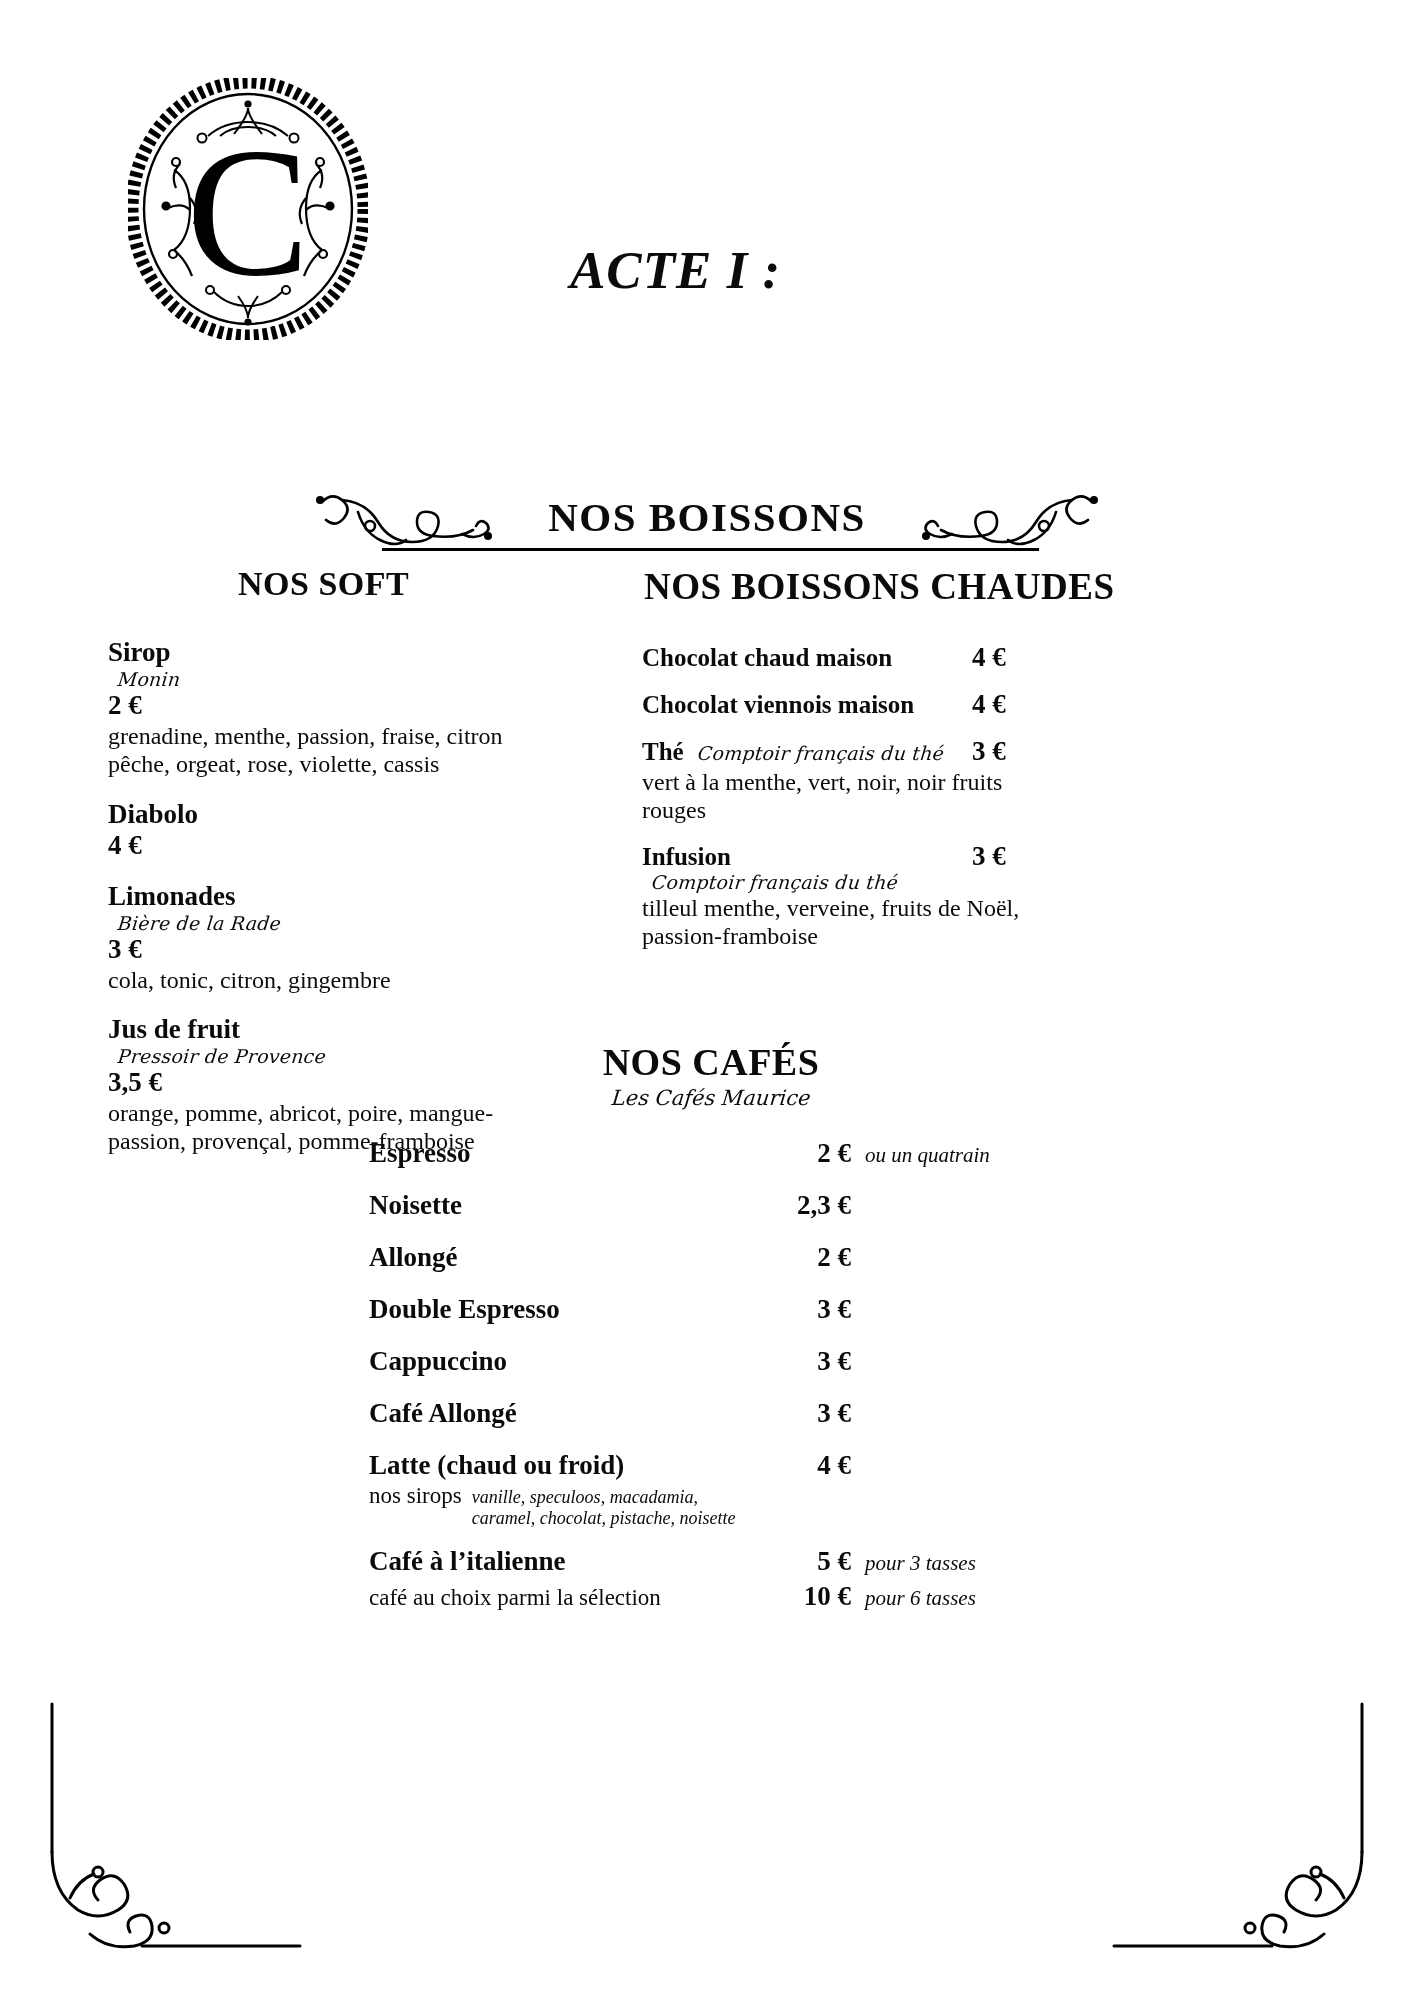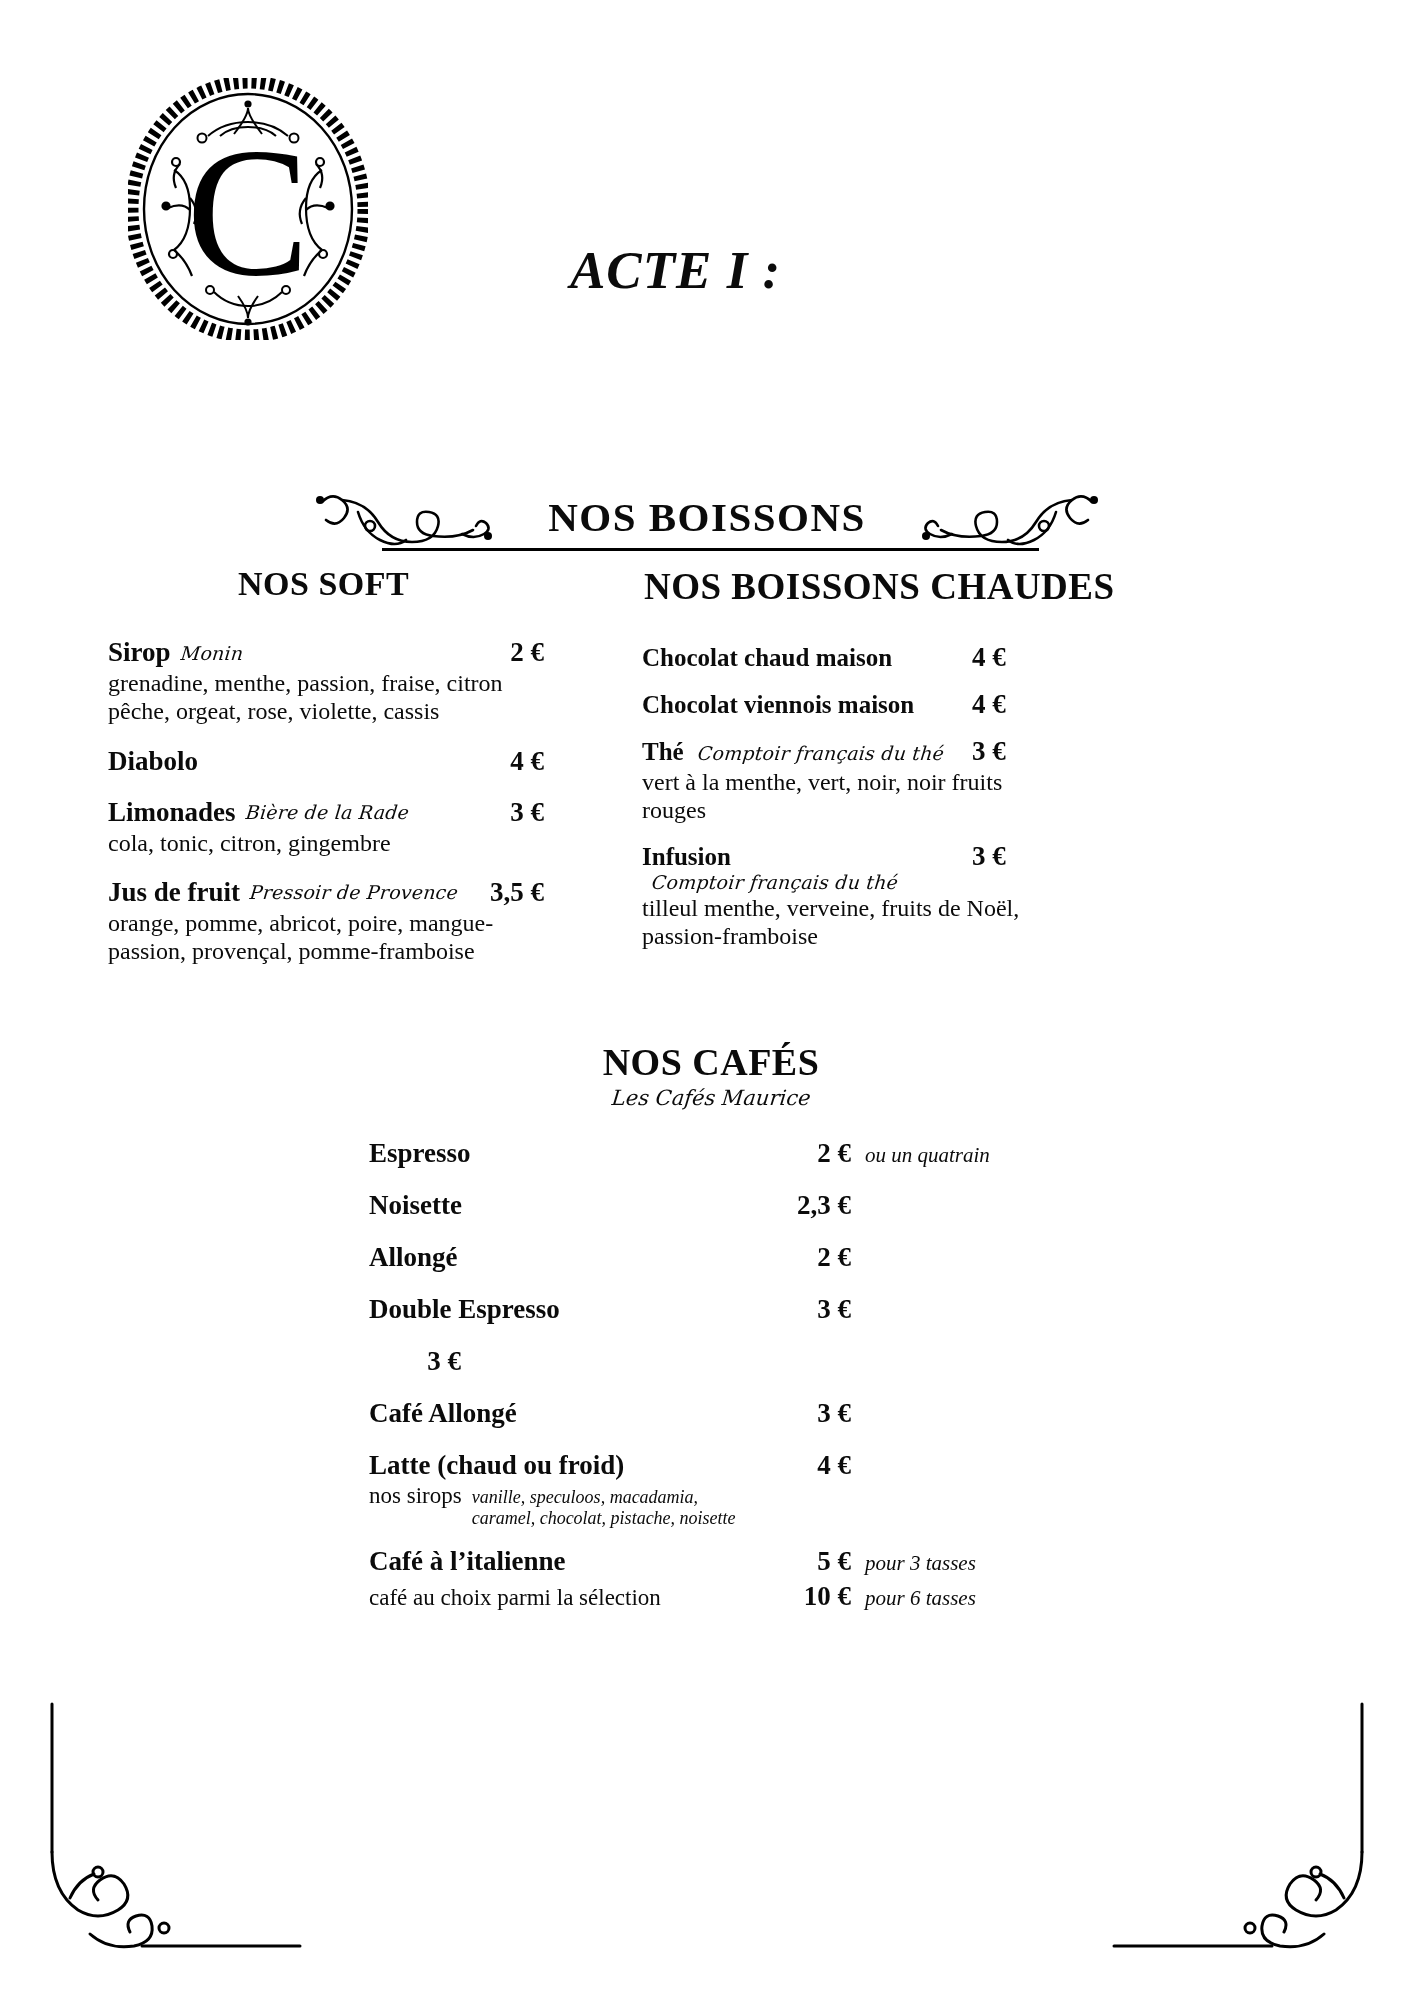--- a/index.html
+++ b/index.html
@@ -99,22 +99,23 @@
     margin-bottom: 34px;
     white-space: nowrap;
   }
   .col-head.soft { text-align: left; padding-left: 130px; }
   .col-head.hot  { font-size: 37px; padding-left: 30px; }
 
   
   .item { margin-bottom: 20px; }
   .item-line {
     display: flex;
-    align-items: center;
-    white-space: nowrap;
+    align-items: flex-start;
+    white-space: nowrap;
+    flex-direction: column;
   }
   .item-name {
     font-size: 27px;
     font-weight: bold;
   }
   .brand {
     font-family: "DejaVu Serif", "Liberation Serif", serif;
     font-style: italic;
     font-size: 19px;
     font-weight: normal;
@@ -427,20 +428,21 @@
       <span class="cafe-name">Allongé</span>
       <span class="cafe-price">2 €</span>
     </div>
 
     <div class="cafe-row">
       <span class="cafe-name">Double Espresso</span>
       <span class="cafe-price">3 €</span>
     </div>
 
     <div class="cafe-row">
+      <span class="cafe-name">Cappuccino</span>
       <span class="cafe-price">3 €</span>
     </div>
 
     <div class="cafe-row">
       <span class="cafe-name">Café Allongé</span>
       <span class="cafe-price">3 €</span>
     </div>
 
     <div class="cafe-block">
       <div class="cafe-row" style="margin-bottom:2px;">

